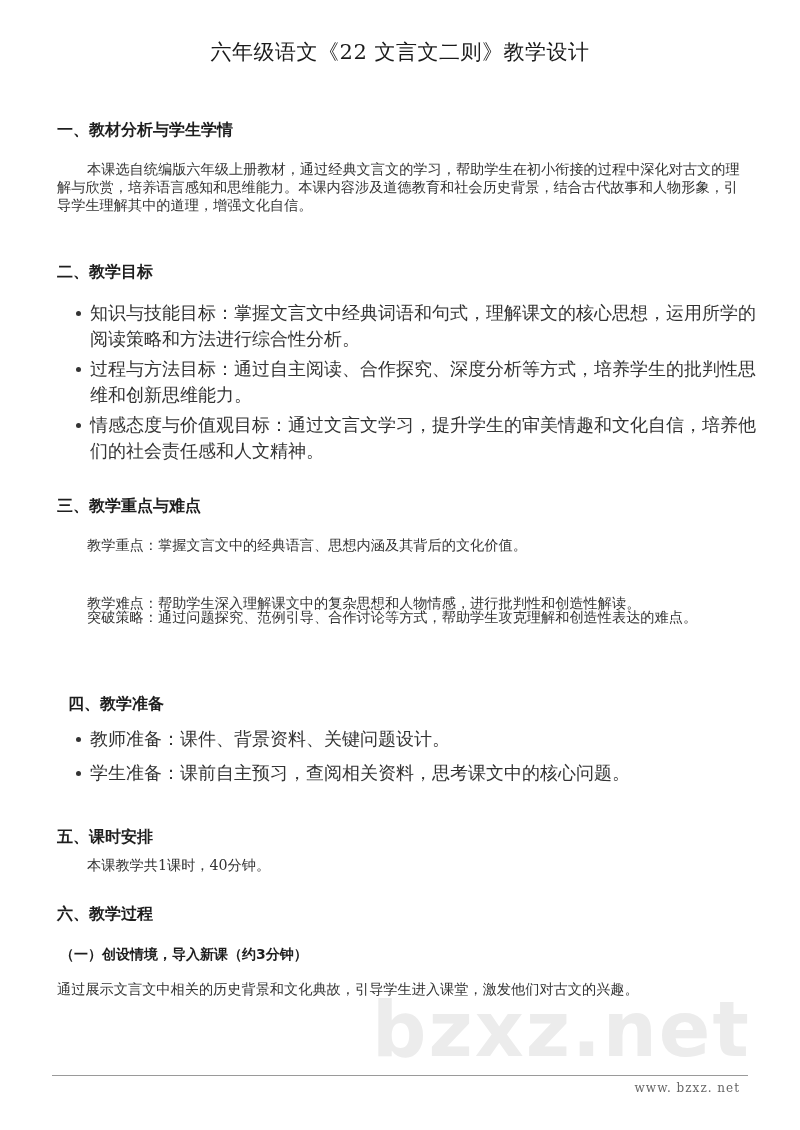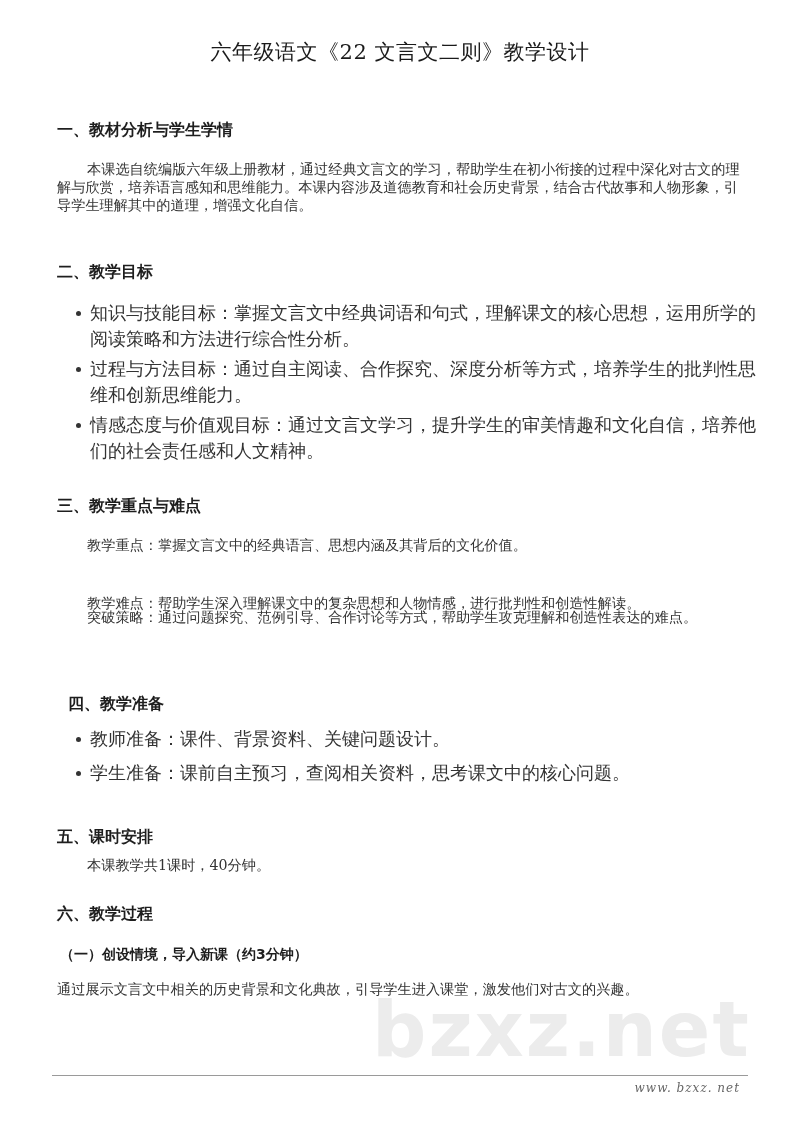--- a/index.html
+++ b/index.html
@@ -18,21 +18,21 @@
   .bullet { position: absolute; left: 74px; width: 672px; font-size: 18px;
             line-height: 26px; color: #333; padding-left: 16px; }
   .bullet .dot { position: absolute; left: 2px; top: 11px; width: 5px; height: 5px;
                  border-radius: 50%; background: #333; }
   .watermark { position: absolute; left: 372px; top: 985px; font-size: 76px;
                font-weight: bold; color: #ececec; letter-spacing: 2px;
                font-family: "DejaVu Sans", "Liberation Sans", sans-serif; }
   .rule { position: absolute; left: 52px; top: 1075px; width: 696px; height: 1px;
           background: #9a9a9a; }
   .footer-url { position: absolute; right: 60px; top: 1081px; font-size: 12px;
-                font-style: italic; color: #666; letter-spacing: 1px;
+                color: #666; letter-spacing: 1px;
                 font-family: "DejaVu Serif", "Liberation Serif", serif; }
 </style>
 </head>
 <body>
 
 <div class="page">
 
   <div class="title">六年级语文《22 文言文二则》教学设计</div>
 
   <div class="h2" style="top:120px;">一、教材分析与学生学情</div>

